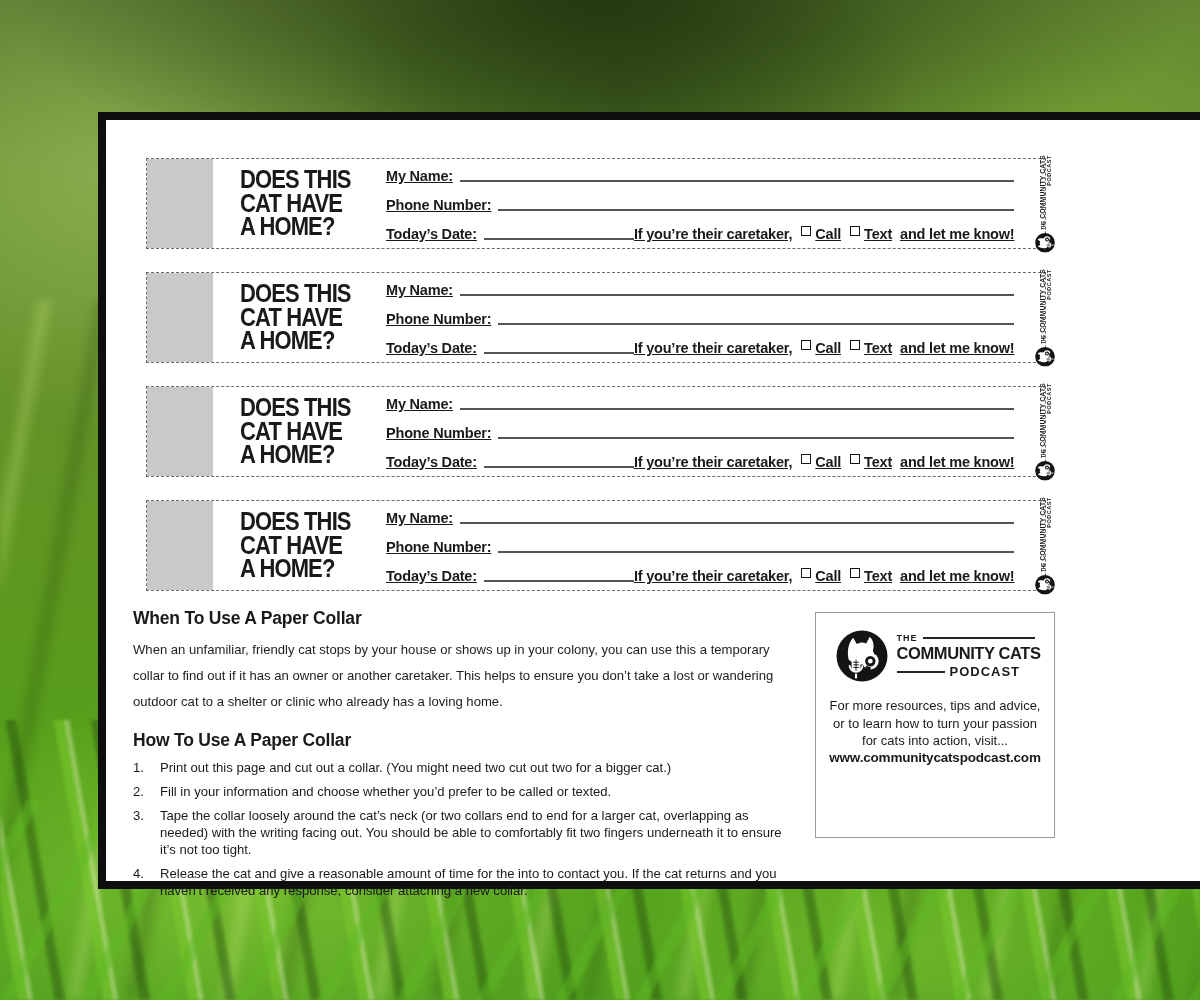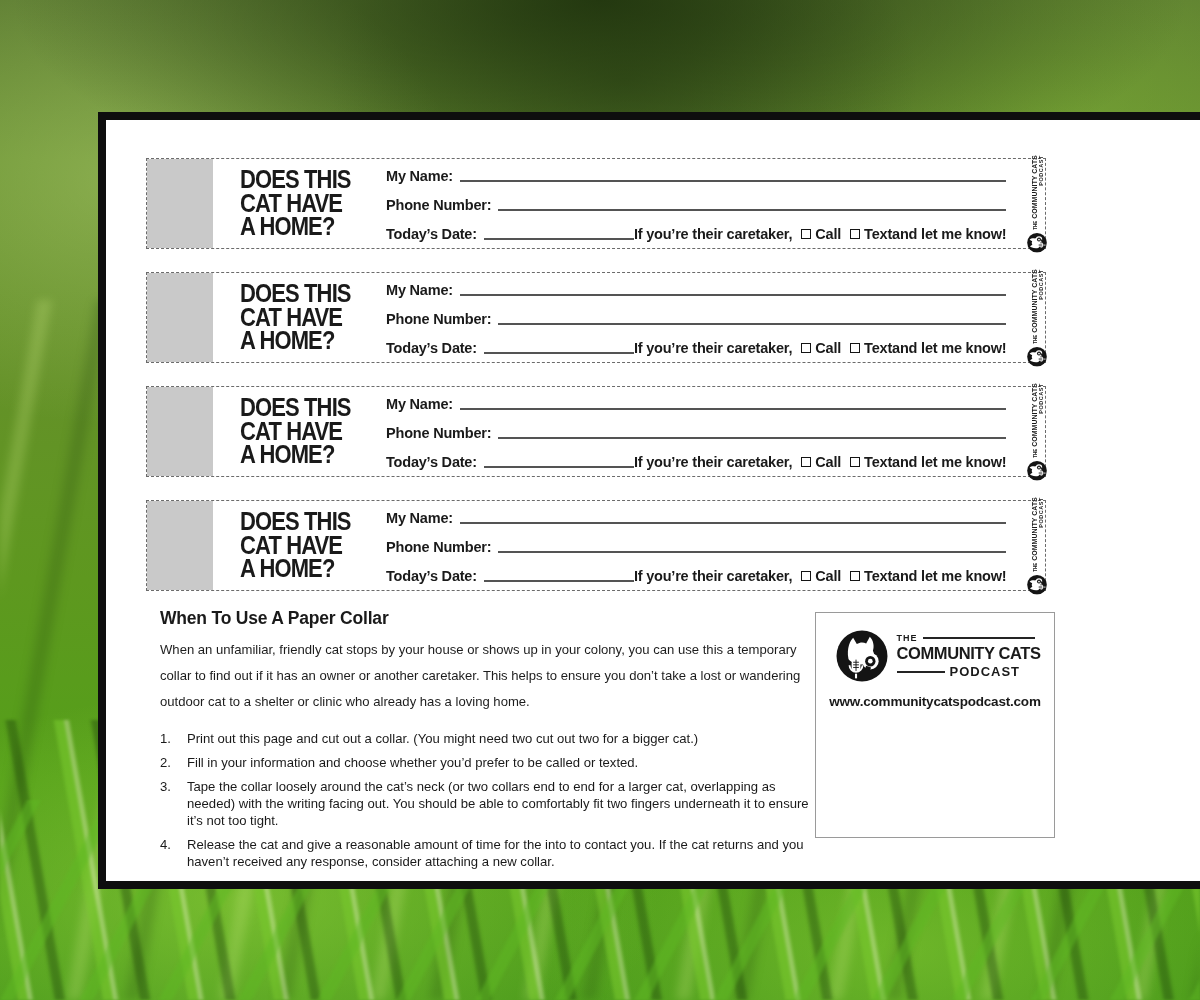--- a/index.html
+++ b/index.html
@@ -32,38 +32,38 @@
     background:var(--page-background,#fff); border:8px solid var(--page-border,#0e0e0e); }
 
   
   .strip { position:absolute; left:40px; width:900px; height:91px;
     border:1px dashed var(--dashed-border,#6b6b6b); background:#fff; display:flex; align-items:stretch; }
   .strip.s1{top:38px} .strip.s2{top:152px} .strip.s3{top:266px} .strip.s4{top:380px}
   .tab { width:66px; background:var(--tab-gray,#c9c9c9); flex:0 0 auto; }
   .headline { flex:0 0 auto; margin-left:27px; width:132px; display:flex; flex-direction:column; justify-content:center;
     font-weight:bold; font-size:25px; line-height:23.5px; letter-spacing:-1px; white-space:nowrap;
     transform:scaleX(.88); transform-origin:left center; }
-  .fields { flex:1 1 auto; margin-left:14px; display:flex; flex-direction:column; justify-content:center; gap:10px; padding:4px 0; }
+  .fields { flex:1 1 auto; margin-left:14px; display:flex; flex-direction:column; justify-content:center; gap:10px; padding:4px 0;text-decoration:underline; }
   .row { display:flex; align-items:flex-end; height:19px; font-size:14.5px; font-weight:bold; letter-spacing:-0.2px; }
   .lbl { white-space:nowrap; padding-right:7px; }
   .fill-line { flex:1; border-bottom:2px solid var(--line-gray,#555); margin-bottom:2px; }
   .short-line { width:150px; border-bottom:2px solid var(--line-gray,#555); margin-bottom:2px; flex:0 0 auto; }
-  .caretaker { margin-left:auto; display:flex; align-items:center; white-space:nowrap; }
+  .caretaker { margin-left:auto; display:flex; align-items:flex-start; white-space:nowrap; }
   .cb { width:10px; height:10px; border:1.6px solid #141414; display:inline-block; margin:0 4px 1px 9px; background:#fff; flex:0 0 auto; }
-  .tail { margin-left:0; }
+  .tail { margin-left:8px; }
   .side { flex:0 0 auto; width:62px; position:relative; }
   .vlogo { position:absolute; top:50%; left:50%; transform:translate(-50%,-50%) rotate(-90deg); display:flex; align-items:center; gap:3px; width:max-content; }
   .cat-mini { width:20px; height:20px; flex:0 0 auto; }
   .vrow1 { display:flex; align-items:baseline; gap:2px; }
   .vthe { font-size:4.5px; font-weight:bold; }
   .vtitle { font-size:7px; font-weight:bold; letter-spacing:0; white-space:nowrap; }
   .vrow2 { font-size:5.5px; font-weight:bold; text-align:right; letter-spacing:.5px; }
 
   
-  .instructions { position:absolute; left:54px; top:488px; width:660px; }
+  .instructions { position:absolute; left:27px; top:488px; width:660px; }
   .h2 { font-size:17.5px; font-weight:bold; letter-spacing:-0.2px; margin-bottom:8px; }
   .body-p { font-size:13.1px; line-height:26px; color:#1d1d1d; margin-bottom:15px; }
   .steps { margin-top:2px; }
   .step { display:flex; margin-bottom:7px; font-size:13.1px; line-height:17px; }
   .step-num { width:27px; flex:0 0 auto; }
   .step-text { flex:1; }
 
   
   .promo { position:absolute; left:709px; top:492px; width:240px; height:226px;
     border:1px solid var(--promo-border,#9a9a9a); background:#fff; text-align:center; }
@@ -71,21 +71,21 @@
   .cat-big { width:52px; height:52px; flex:0 0 auto; }
   .logo-text { width:138px; text-align:left; }
   .lg-row1 { display:flex; align-items:center; gap:5px; }
   .lg-the { font-size:9px; font-weight:bold; letter-spacing:1px; }
   .hline { flex:1; height:2px; background:#242424; }
   .hline.left { flex:0 0 48px; margin-right:5px; }
   .lg-title { font-size:16.5px; font-weight:bold; letter-spacing:-0.4px; white-space:nowrap; margin:1px 0; }
   .lg-row3 { display:flex; align-items:center; }
   .lg-sub { font-size:13px; font-weight:bold; letter-spacing:1px; }
   .promo-body { font-size:13px; line-height:17.5px; margin:15px 12px 0; }
-  .promo-url { font-size:13.5px; font-weight:bold; margin-top:12px; letter-spacing:-0.2px; }
+  .promo-url { font-size:13.5px; font-weight:bold; margin-top:0; letter-spacing:-0.2px; }
   .promo-footer { font-size:13px; line-height:17.5px; margin:10px 26px 0; }
 </style>
 </head>
 <body>
 
 <svg width="0" height="0" style="position:absolute" aria-hidden="true">
   <defs>
     <g id="catlogo">
       <circle cx="50" cy="50" r="49" fill="#141414"></circle>
       <path d="M24 56 C20 34 28 20 33 15 L40 27 C46 23 53 23 58 26 L65 13 C72 20 74 31 71 40 C76 50 73 58 66 62 C56 68 40 67 31 62 C27 60 25 58 24 56 Z" fill="#fff"></path>
@@ -284,20 +284,21 @@
           </div>
           <div class="vrow2">PODCAST</div>
         </div>
       </div>
     </div>
   </div>
 
   <div class="instructions">
     <div class="h2">When To Use A Paper Collar</div>
     <p class="body-p">When an unfamiliar, friendly cat stops by your house or shows up in your colony, you can use this a temporary collar to find out if it has an owner or another caretaker.  This helps to ensure you don’t take a lost or wandering outdoor cat to a shelter or clinic who already has a loving home.</p>
+    <div class="h2">How To Use A Paper Collar</div>
     <div class="steps">
       <div class="step">
         <span class="step-num">1.</span>
         <span class="step-text">Print out this page and cut out a collar. (You might need two cut out two for a bigger cat.)</span>
       </div>
       <div class="step">
         <span class="step-num">2.</span>
         <span class="step-text">Fill in your information and choose whether you’d prefer to be called or texted.</span>
       </div>
       <div class="step">
@@ -321,16 +322,17 @@
           <span class="lg-the">THE</span>
           <span class="hline"></span>
         </div>
         <div class="lg-title">COMMUNITY CATS</div>
         <div class="lg-row3">
           <span class="hline left"></span>
           <span class="lg-sub">PODCAST</span>
         </div>
       </div>
     </div>
+    <p class="promo-body">For more resources, tips and advice, or to learn how to turn your passion for cats into action, visit...</p>
     <div class="promo-url">www.communitycatspodcast.com</div>
   </div>
 
 </div>
 
 </body></html>

